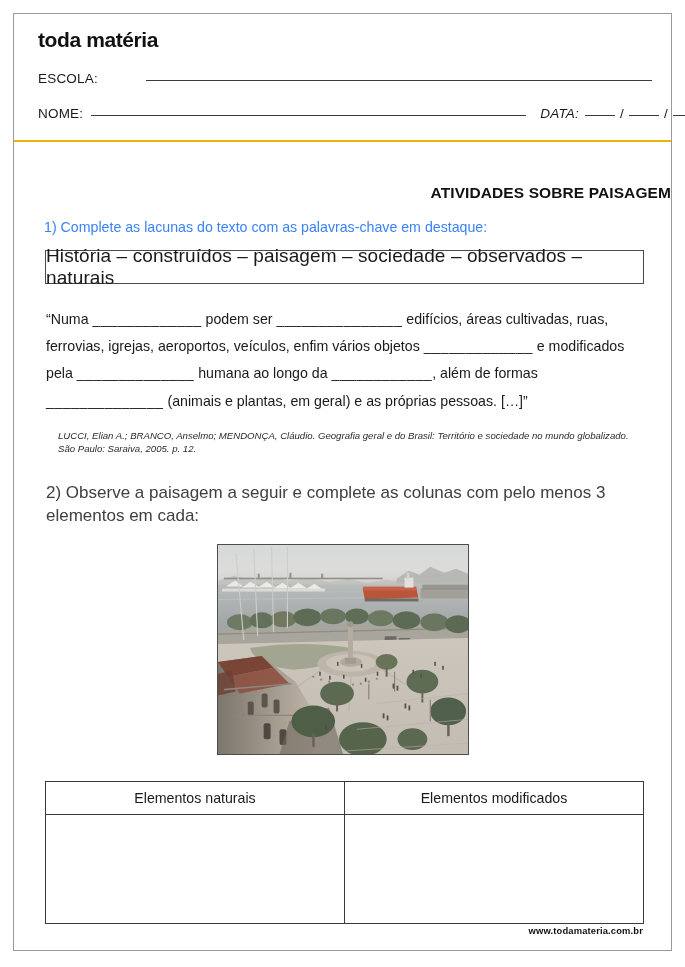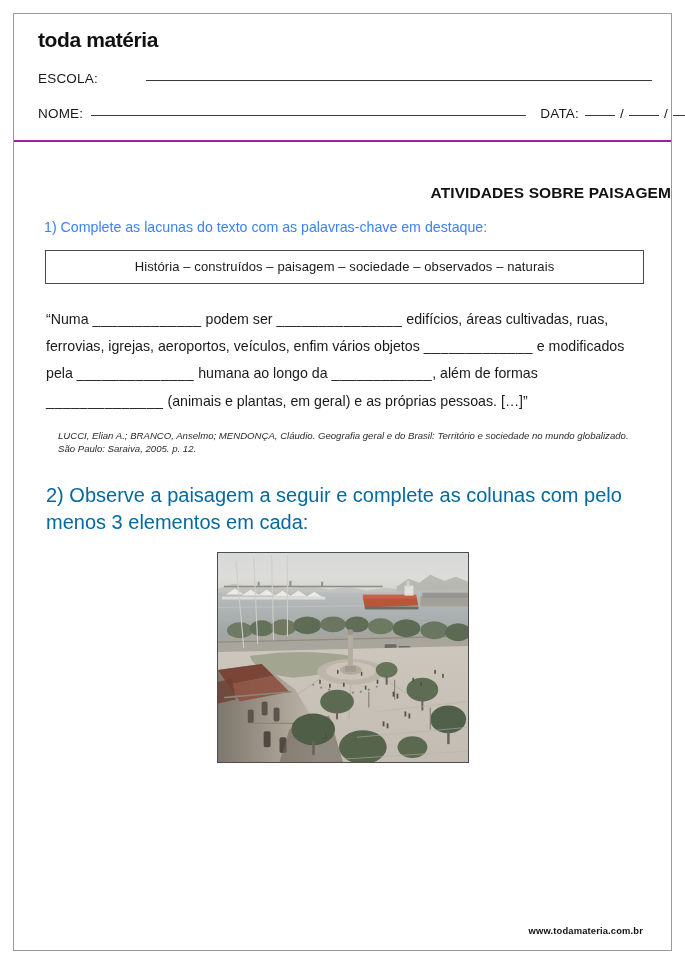--- a/index.html
+++ b/index.html
@@ -25,21 +25,21 @@
     box-sizing: border-box;
     background: #fff;
   }
 
   
   .header {
     position: absolute;
     left: 0; top: 0;
     width: 100%;
     height: 128px;
-    border-bottom: 2px solid #a21caf;
+    border-bottom: 2px solid #eab308;
     box-sizing: border-box;
   }
   .logo {
     position: absolute;
     left: 24px;
     top: 14px;
     font-size: 21px;
     font-weight: bold;
     letter-spacing: -0.4px;
     color: #111;
@@ -67,21 +67,21 @@
     position: relative;
     top: -2px;
   }
   .rule.short-nome { flex: 0 0 435px; }
   .date-group {
     display: flex;
     align-items: baseline;
     margin-left: 14px;
     white-space: nowrap;
   }
-  .date-label { padding-right: 6px; }
+  .date-label { padding-right: 6px; font-style: italic; }
   .date-slot {
     display: inline-block;
     width: 30px;
     border-bottom: 1.3px solid #3a3a3a;
     height: 1px;
     position: relative;
     top: -2px;
   }
   .date-sep { padding: 0 5px; font-size: 13.5px; }
 
@@ -113,21 +113,21 @@
   .keyword-box {
     margin: 13px 27px 0 31px;
     border: 1.4px solid #4a4a4a;
     height: 34px;
     display: flex;
     align-items: center;
     justify-content: center;
     box-sizing: border-box;
   }
   .keyword-box span {
-    font-size: 13px;
+    font-size: 19px;
     letter-spacing: 0.1px;
   }
 
   .cloze {
     margin: 22px 30px 0 32px;
     font-size: 14.2px;
     line-height: 1.92;
     text-align: left;
     color: #1a1a1a;
   }
@@ -139,23 +139,23 @@
   .citation {
     margin: 14px 30px 0 44px;
     font-size: 9.6px;
     font-style: italic;
     line-height: 1.42;
     color: #2a2a2a;
   }
 
   .q2 {
     margin: 26px 40px 0 32px;
-    font-size: 20px;
+    font-size: 17px;
     line-height: 1.34;
-    color: #0369a1;
+    color: #404040;
   }
 
   
   .photo-wrap {
     margin: 16px auto 0 auto;
     width: 252px;
     height: 211px;
     border: 1.5px solid #4d4d4d;
     box-sizing: border-box;
     position: relative;
@@ -426,18 +426,32 @@
         </g>
 
         <g stroke="#b9b1a6" stroke-width="0.8" fill="none" opacity="0.7">
           <path d="M160 160 L252 150"></path>
           <path d="M140 186 L252 176"></path>
           <path d="M128 208 L252 200"></path>
         </g>
       </svg>
     </div>
 
+    <table class="answer-table">
+      <thead>
+        <tr>
+          <th class="col-a">Elementos naturais</th>
+          <th class="col-b">Elementos modificados</th>
+        </tr>
+      </thead>
+      <tbody>
+        <tr>
+          <td></td>
+          <td></td>
+        </tr>
+      </tbody>
+    </table>
 
   </div>
 
   <div class="footer">www.todamateria.com.br</div>
 
 </div>
 
 </body></html>

